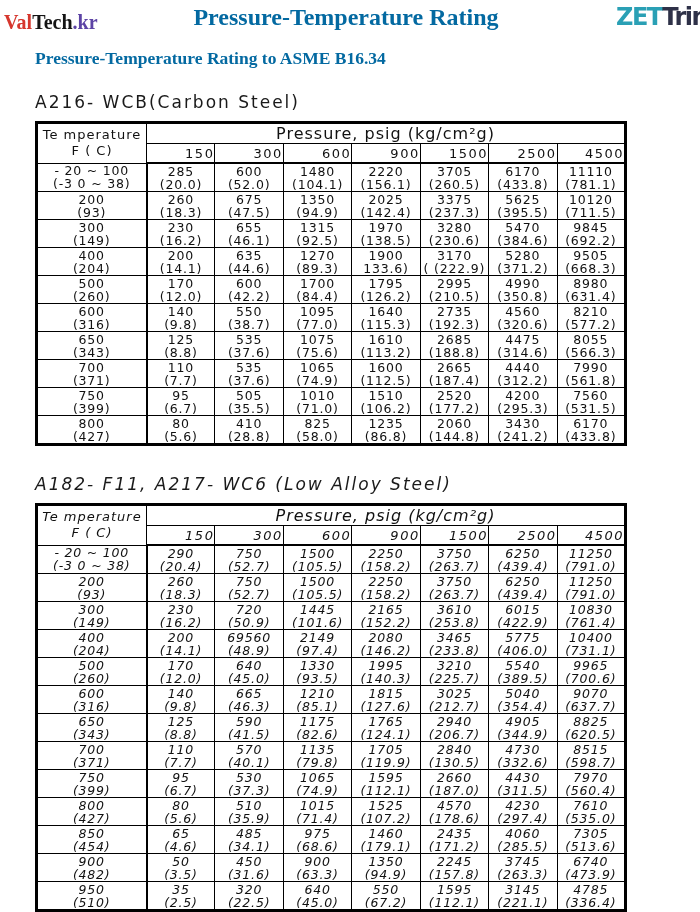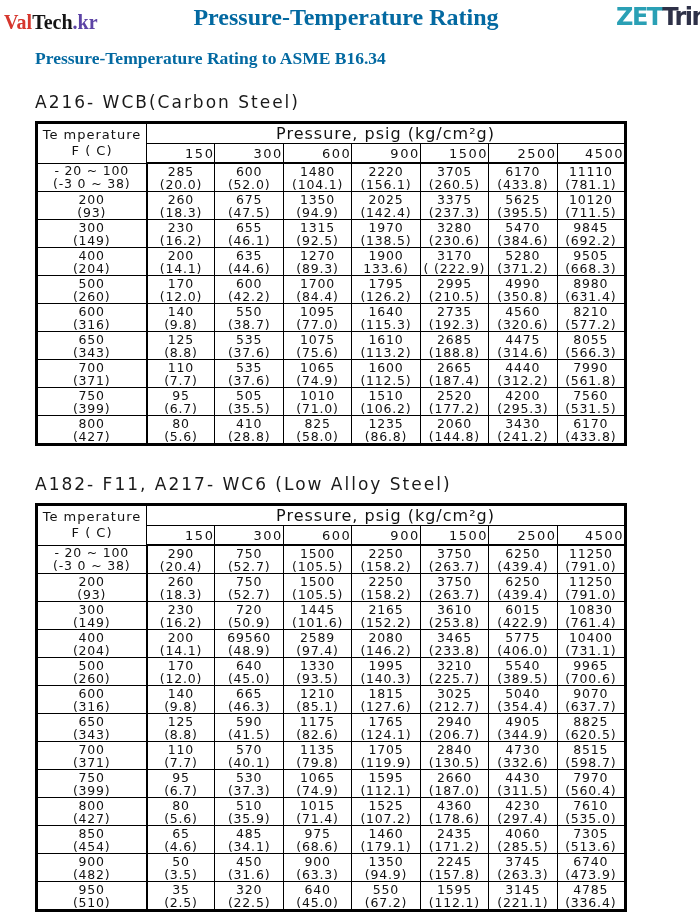--- a/index.html
+++ b/index.html
@@ -30,21 +30,21 @@
   .z-zet  { color:var(--zet-teal); }
   .z-trim { color:var(--trim-navy); }
   .subtitle {
     position:absolute; left:35px; top:48px;
     font-family:"Liberation Serif", serif; font-weight:bold;
     font-size:17.5px; color:#0369a1; white-space:nowrap;
   }
   
   .rating-section { position:absolute; left:35px; }
   .s1 { top:92px; }
-  .s2 { top:474px; }
+  .s2 { top:474px;font-style:italic; }
   .section-title {
     margin:0 0 8px 0; font-weight:normal;
     font-size:17px; line-height:21px; letter-spacing:2px; color:#1a1a1a;
     white-space:nowrap;
   }
   
   table.rating-table {
     border-collapse:collapse; table-layout:fixed; width:592px;
     border:3px solid #000;
   }
@@ -604,21 +604,21 @@
             </td>
             <td>
               <div>200</div>
               <div>(14.1)</div>
             </td>
             <td>
               <div>69560</div>
               <div>(48.9)</div>
             </td>
             <td>
-              <div>2589</div>
+              <div>2149</div>
               <div>(97.4)</div>
             </td>
             <td>
               <div>2080</div>
               <div>(146.2)</div>
             </td>
             <td>
               <div>3465</div>
               <div>(233.8)</div>
             </td>
@@ -816,21 +816,21 @@
             </td>
             <td>
               <div>1015</div>
               <div>(71.4)</div>
             </td>
             <td>
               <div>1525</div>
               <div>(107.2)</div>
             </td>
             <td>
-              <div>4360</div>
+              <div>4570</div>
               <div>(178.6)</div>
             </td>
             <td>
               <div>4230</div>
               <div>(297.4)</div>
             </td>
             <td>
               <div>7610</div>
               <div>(535.0)</div>
             </td>

